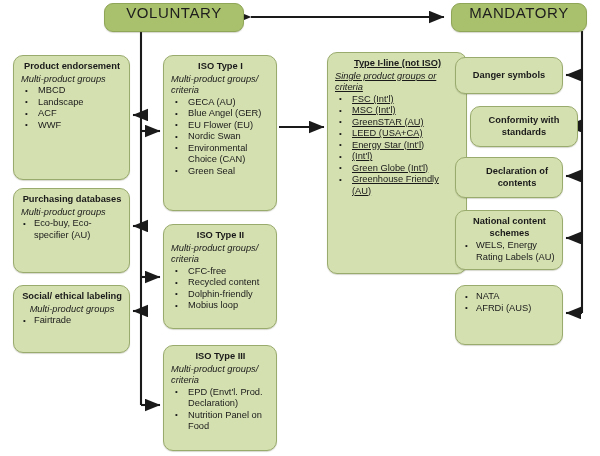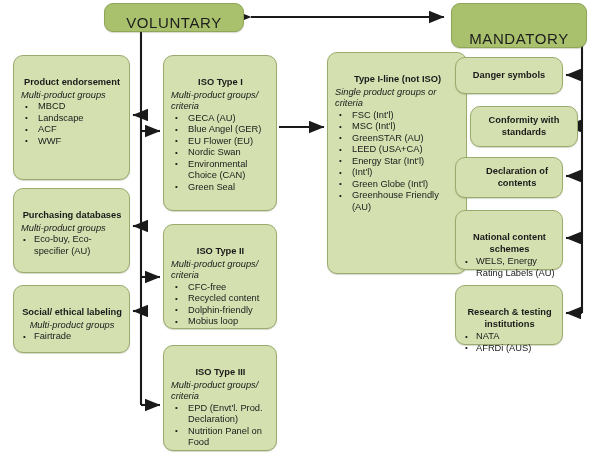--- a/index.html
+++ b/index.html
@@ -15,29 +15,29 @@
     position:absolute;box-sizing:border-box;
     border-radius:10px;
     border:1px solid #9aab6e;
     background:#d4e0b0;
     box-shadow:0 1px 1px rgba(90,100,60,.25);
   }
   .header-node{
     background:#a9c06c;
     border:1px solid #8fa557;
     border-radius:9px;
-    display:flex;align-items:flex-end;justify-content:center;
+    display:flex;align-items:flex-start;justify-content:center;
   }
   .header-title{
     font-size:15px;letter-spacing:.6px;color:#1d1d1d;font-weight:400;
   }
   .inner{padding:5px 6px 4px 7px;}
   .n-title{
     text-align:center;font-weight:bold;font-size:9.3px;line-height:11.5px;
-    margin:16px 0 1px 0;
+    margin:0 0 1px 0;
   }
   .n-sub{
     font-style:italic;font-size:9.3px;line-height:11.5px;margin:0 0 0 0;
   }
   .n-sub.center{text-align:center;}
   ul.blist{list-style:none;margin:0;padding:0;}
   ul.blist li{
     position:relative;padding-left:17px;font-size:9.3px;line-height:11.5px;
   }
   ul.blist li::before{
@@ -83,21 +83,21 @@
       <line x1="582" y1="176" x2="566" y2="176" marker-end="url(#ah)"></line>
       <line x1="582" y1="238" x2="566" y2="238" marker-end="url(#ah)"></line>
       <line x1="582" y1="313" x2="566" y2="313" marker-end="url(#ah)"></line>
     </g>
   </svg>
 
   <div class="node header-node" style="left:104px;top:3px;width:140px;height:29px;">
     <span class="header-title">VOLUNTARY</span>
   </div>
 
-  <div class="node header-node" style="left:451px;top:3px;width:136px;height:45px;">
+  <div class="node header-node" style="left:451px;top:3px;width:136px;height:29px;">
     <span class="header-title">MANDATORY</span>
   </div>
 
   <div class="node" style="left:13px;top:55px;width:117px;height:125px;">
     <div class="inner">
       <div class="n-title">Product endorsement</div>
       <div class="n-sub">Multi-product groups</div>
       <ul class="blist">
         <li>MBCD</li>
         <li>Landscape</li>
@@ -159,21 +159,21 @@
     <div class="inner">
       <div class="n-title">ISO Type III</div>
       <div class="n-sub">Multi-product groups/ criteria</div>
       <ul class="blist">
         <li>EPD (Envt'l. Prod. Declaration)</li>
         <li>Nutrition Panel on Food</li>
       </ul>
     </div>
   </div>
 
-  <div class="node" style="left:327px;top:52px;width:140px;height:222px;">
+  <div class="node" style="left:327px;top:52px;width:140px;height:222px;text-decoration:underline;">
     <div class="inner">
       <div class="n-title">Type I-line (not ISO)</div>
       <div class="n-sub">Single product groups or criteria</div>
       <ul class="blist">
         <li>FSC (Int'l)</li>
         <li>MSC (Int'l)</li>
         <li>GreenSTAR (AU)</li>
         <li>LEED (USA+CA)</li>
         <li>Energy Star (Int'l)</li>
         <li>(Int'l)</li>
@@ -205,21 +205,20 @@
     <div class="inner">
       <div class="n-title">National content schemes</div>
       <ul class="blist tight">
         <li>WELS, Energy Rating Labels (AU)</li>
       </ul>
     </div>
   </div>
 
   <div class="node" style="left:455px;top:285px;width:108px;height:60px;">
     <div class="inner">
-      <div class="n-title">Research &amp; testing institutions</div>
       <ul class="blist tight">
         <li>NATA</li>
         <li>AFRDi (AUS)</li>
       </ul>
     </div>
   </div>
 
 </div>
 
 </body></html>

